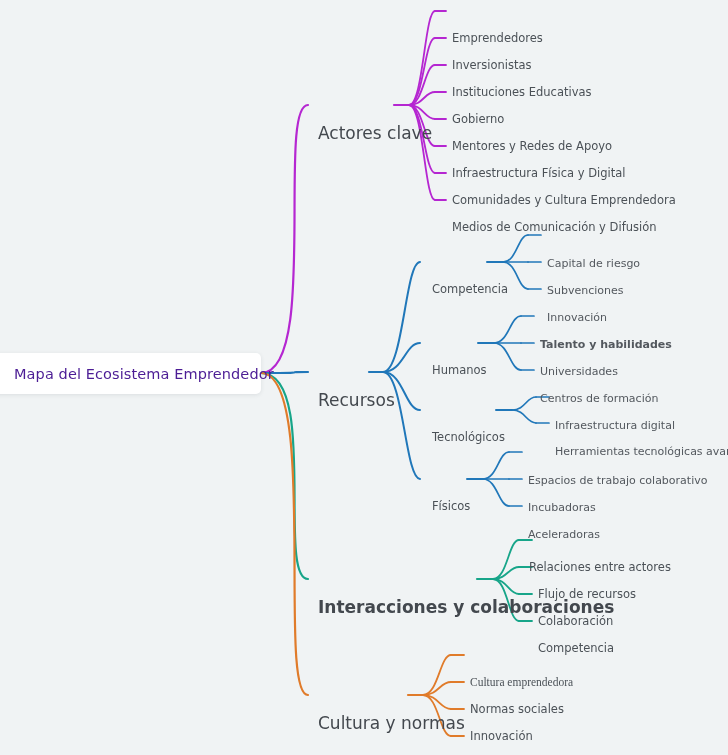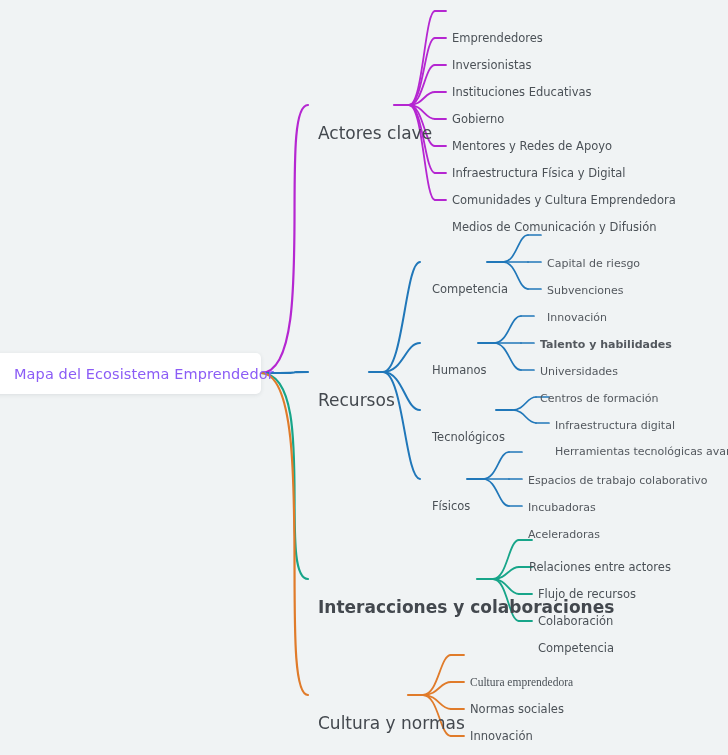--- a/index.html
+++ b/index.html
@@ -121,21 +121,21 @@
       <path d="M 451 655 L 464 655" fill="none" stroke="#e07b2a" stroke-width="1.8" stroke-linecap="round"></path>
       <path d="M 423 695 C 438.4 695, 439.8 682, 451 682" fill="none" stroke="#e07b2a" stroke-width="1.8" stroke-linecap="round"></path>
       <path d="M 451 682 L 464 682" fill="none" stroke="#e07b2a" stroke-width="1.8" stroke-linecap="round"></path>
       <path d="M 423 695 C 438.4 695, 439.8 709, 451 709" fill="none" stroke="#e07b2a" stroke-width="1.8" stroke-linecap="round"></path>
       <path d="M 451 709 L 464 709" fill="none" stroke="#e07b2a" stroke-width="1.8" stroke-linecap="round"></path>
       <path d="M 423 695 C 438.4 695, 439.8 736, 451 736" fill="none" stroke="#e07b2a" stroke-width="1.8" stroke-linecap="round"></path>
       <path d="M 451 736 L 464 736" fill="none" stroke="#e07b2a" stroke-width="1.8" stroke-linecap="round"></path>
     </svg>
 
   <div id="root-node" style="left: -12px; top: 353px; width: 273px; height: 41px; background: rgb(255, 255, 255); padding-left: 26px;">
-    <span id="root-node-label" style="color: #8b5cf6;">Mapa del Ecosistema Emprendedor</span>
+    <span id="root-node-label" style="color: #4c1d95;">Mapa del Ecosistema Emprendedor</span>
   </div>
 
   <div id="labels-layer">
       <div class="node-label lvl1-label" style="left: 318px; top: 105px;">Actores clave</div>
       <div class="node-label lvl2-label" style="left: 452px; top: 11px;">Emprendedores</div>
       <div class="node-label lvl2-label" style="left: 452px; top: 38px;">Inversionistas</div>
       <div class="node-label lvl2-label" style="left: 452px; top: 65px;">Instituciones Educativas</div>
       <div class="node-label lvl2-label" style="left: 452px; top: 92px;">Gobierno</div>
       <div class="node-label lvl2-label" style="left: 452px; top: 119px;">Mentores y Redes de Apoyo</div>
       <div class="node-label lvl2-label" style="left: 452px; top: 146px;">Infraestructura Física y Digital</div>

